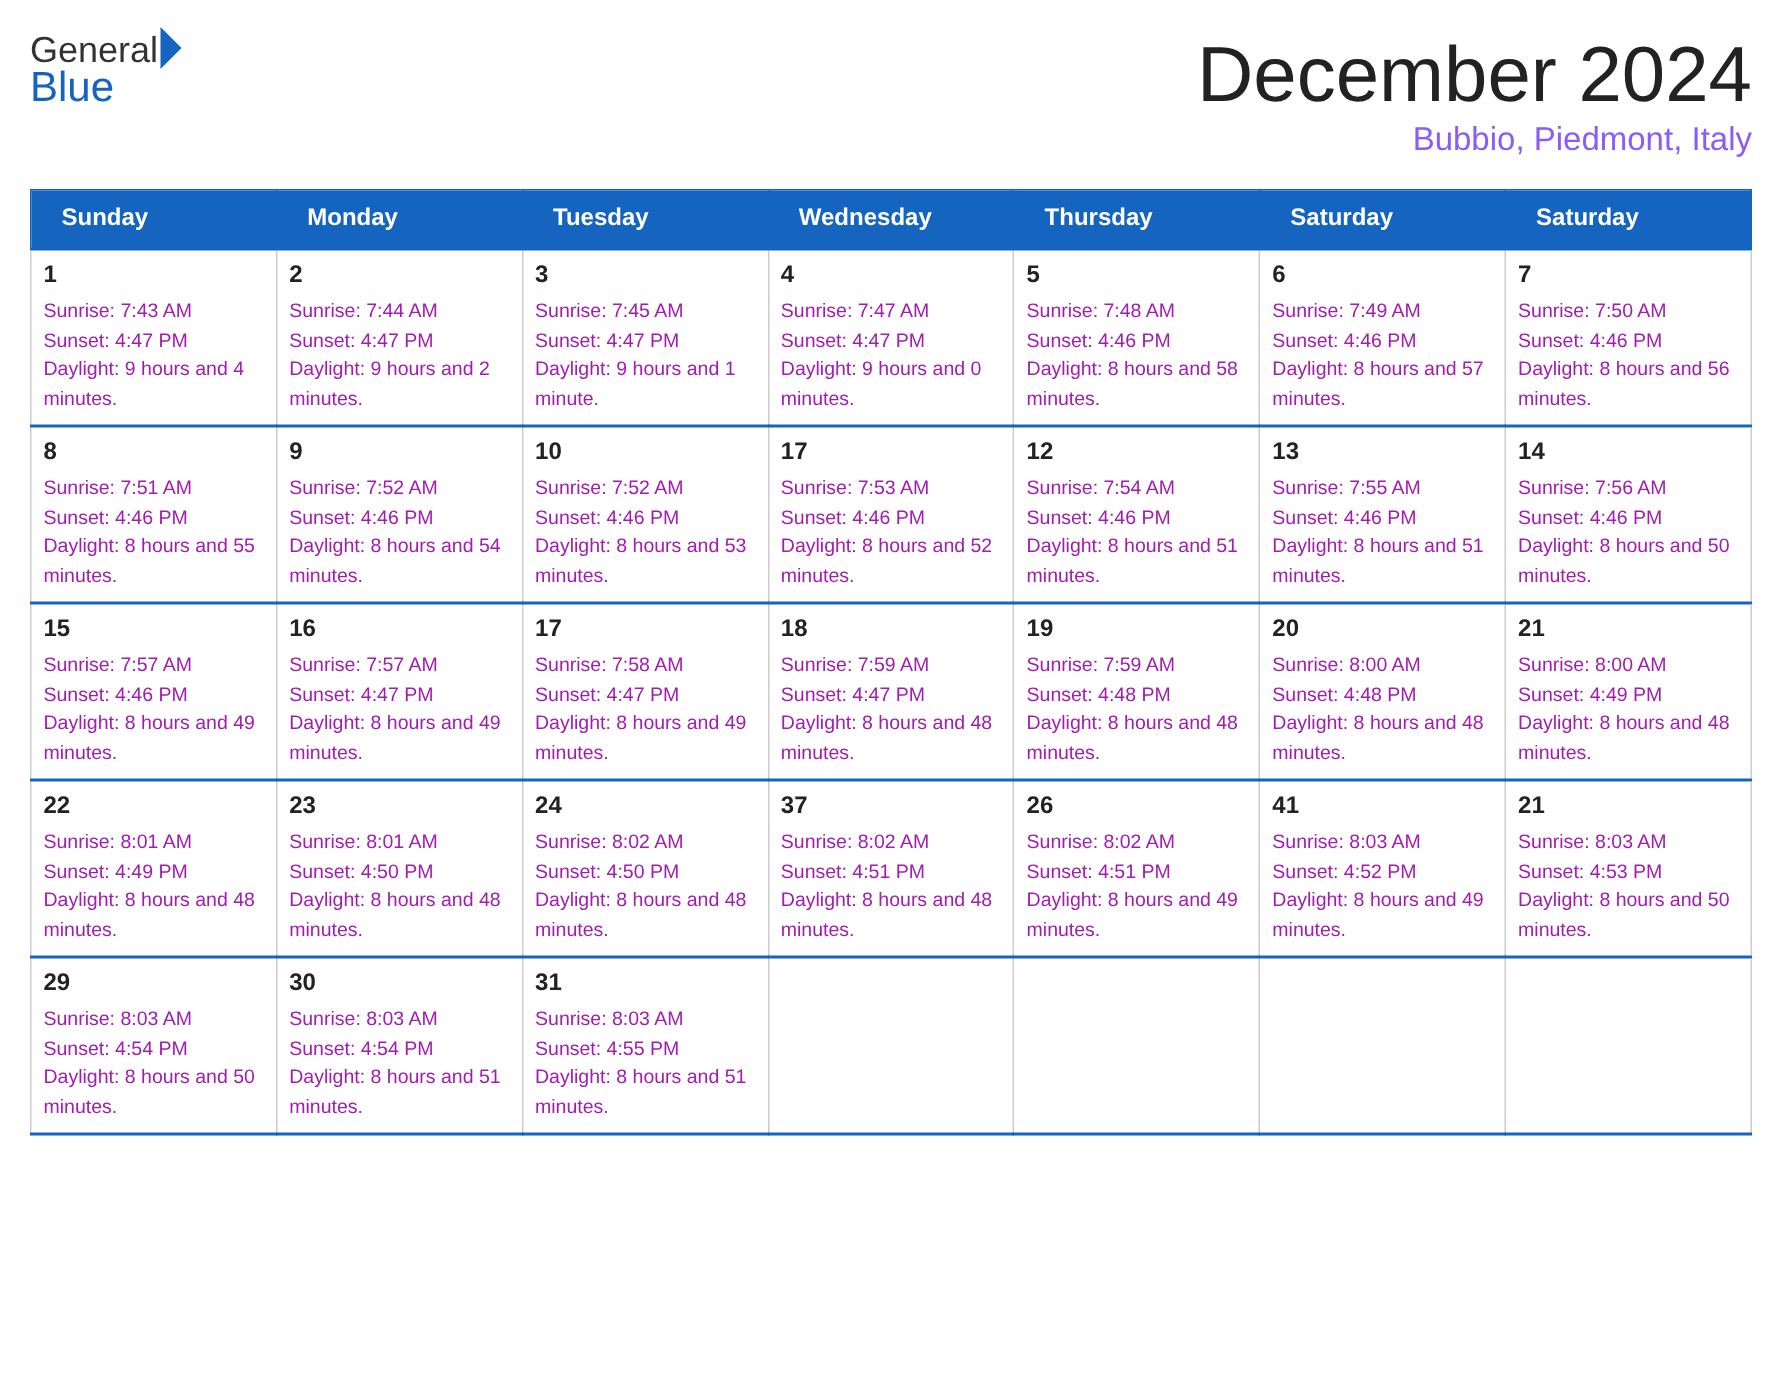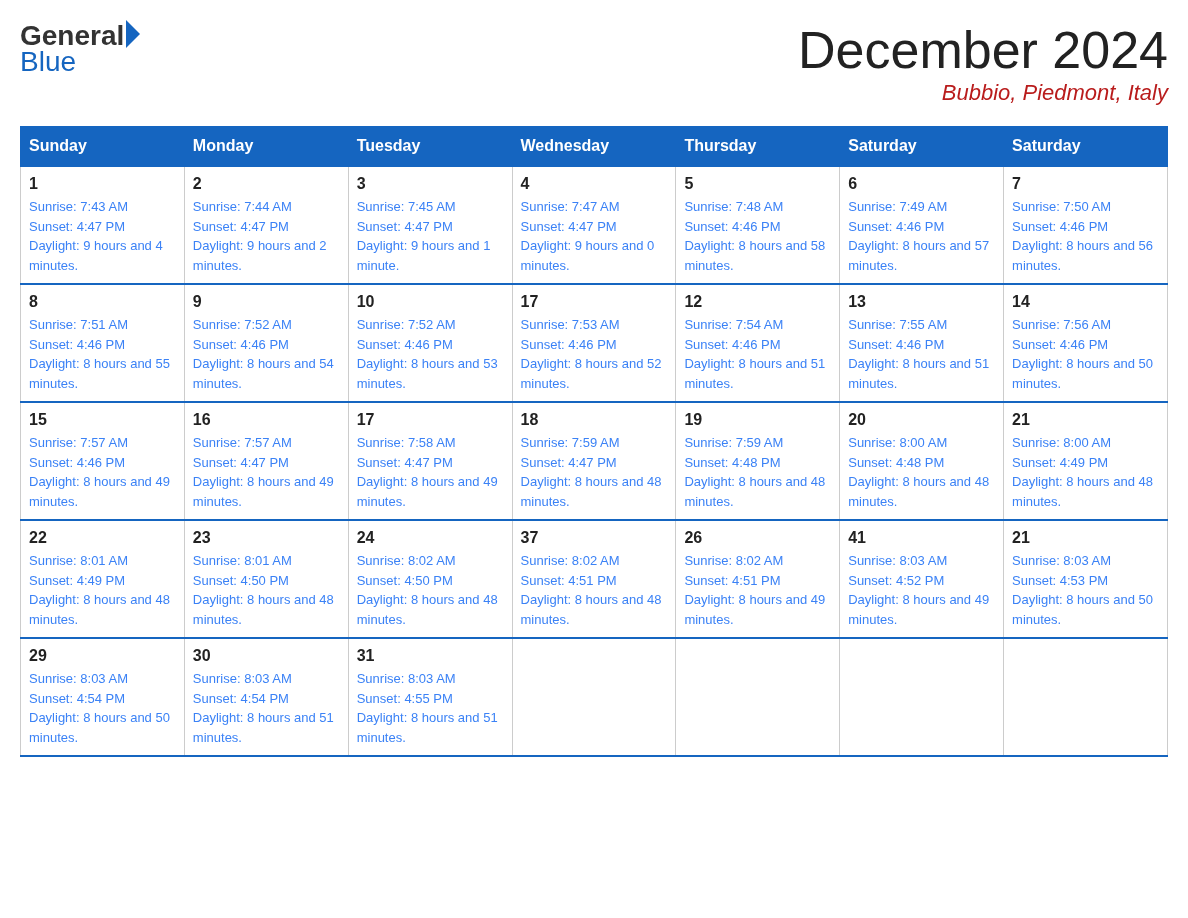--- a/index.html
+++ b/index.html
@@ -10,22 +10,22 @@
       width: 1188px;
       min-height: 918px;
     }
     .header {
       display: flex;
       justify-content: space-between;
       align-items: flex-start;
       margin-bottom: 20px;
     }
     .logo-text-general {
-      font-size: 28px;
-      font-weight: bold;
+      font-size: 24px;
+      font-weight: normal;
       color: #333;
       text-align: right;
     }
     .logo-arrow {
       width: 0;
       height: 0;
       border-left: 14px solid #1565c0;
       border-top: 14px solid transparent;
       border-bottom: 14px solid transparent;
       margin-left: 2px;
@@ -49,31 +49,30 @@
       text-align: right;
       margin-left: 11px;
     }
     .month-title {
       font-size: 52px;
       font-weight: normal;
       color: #222;
     }
     .subtitle {
       font-size: 22px;
-      color: #b91c1c;
-      font-style: italic;
+      color: #8b5cf6;
     }
     .calendar {
       width: 100%;
       border-collapse: collapse;
     }
     .calendar th {
       background-color: #1565c0;
       color: #fff;
-      padding: 10px 8px;
+      padding: 10px 20px;
       text-align: left;
       font-size: 16px;
       border: 1px solid #1565c0;
     }
     .calendar td {
       vertical-align: top;
       padding: 8px;
       border: 1px solid #ccc;
       width: 14.28%;
       min-height: 110px;
@@ -82,21 +81,21 @@
       border-bottom: 2px solid #1565c0;
     }
     .day-number {
       font-size: 16px;
       font-weight: bold;
       color: #222;
       margin-bottom: 4px;
     }
     .day-info {
       font-size: 13px;
-      color: #3b82f6;
+      color: #a21caf;
       line-height: 1.5;
     }
     .empty-cell {
       background: #fff;
     }
   </style>
 </head>
 <body>
 
 <div class="header">

